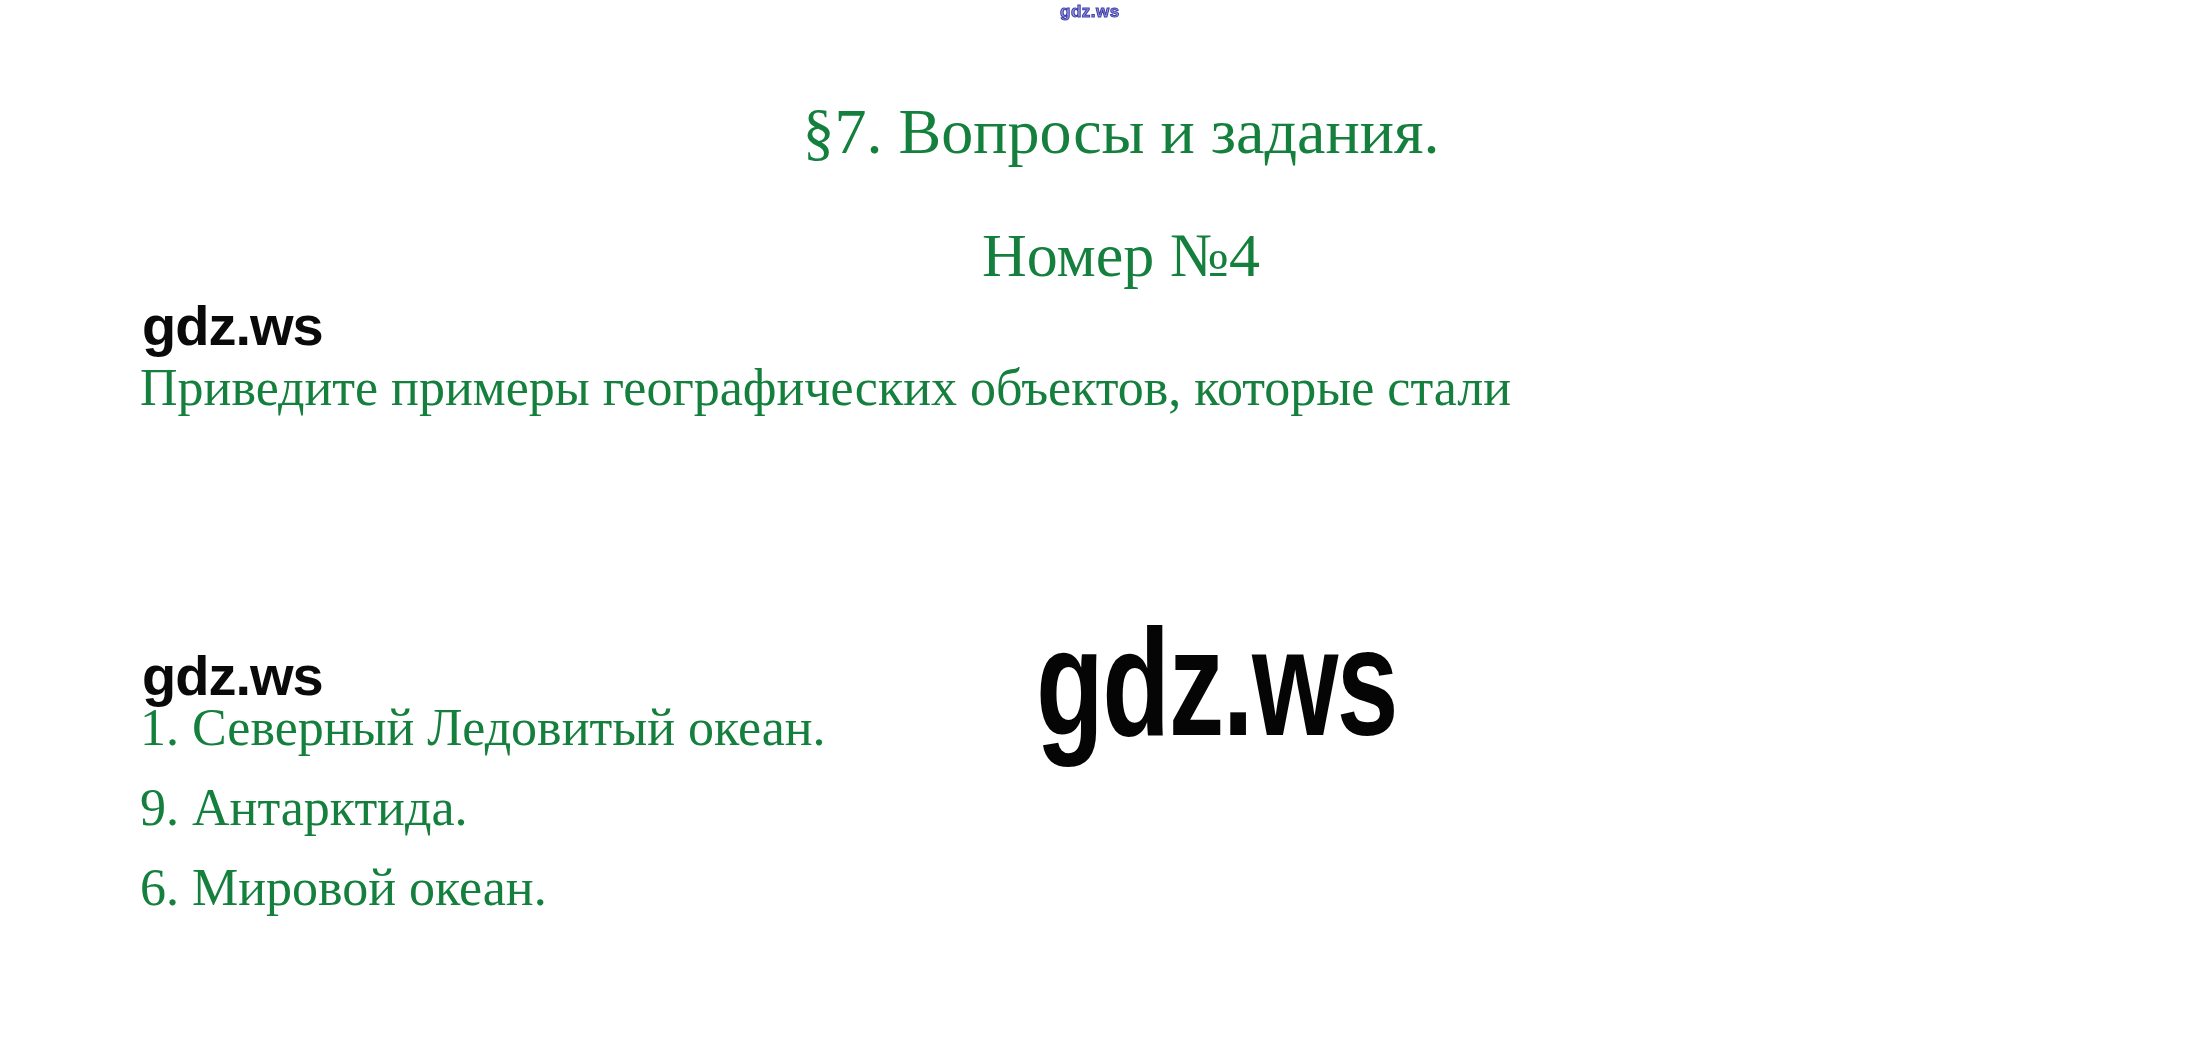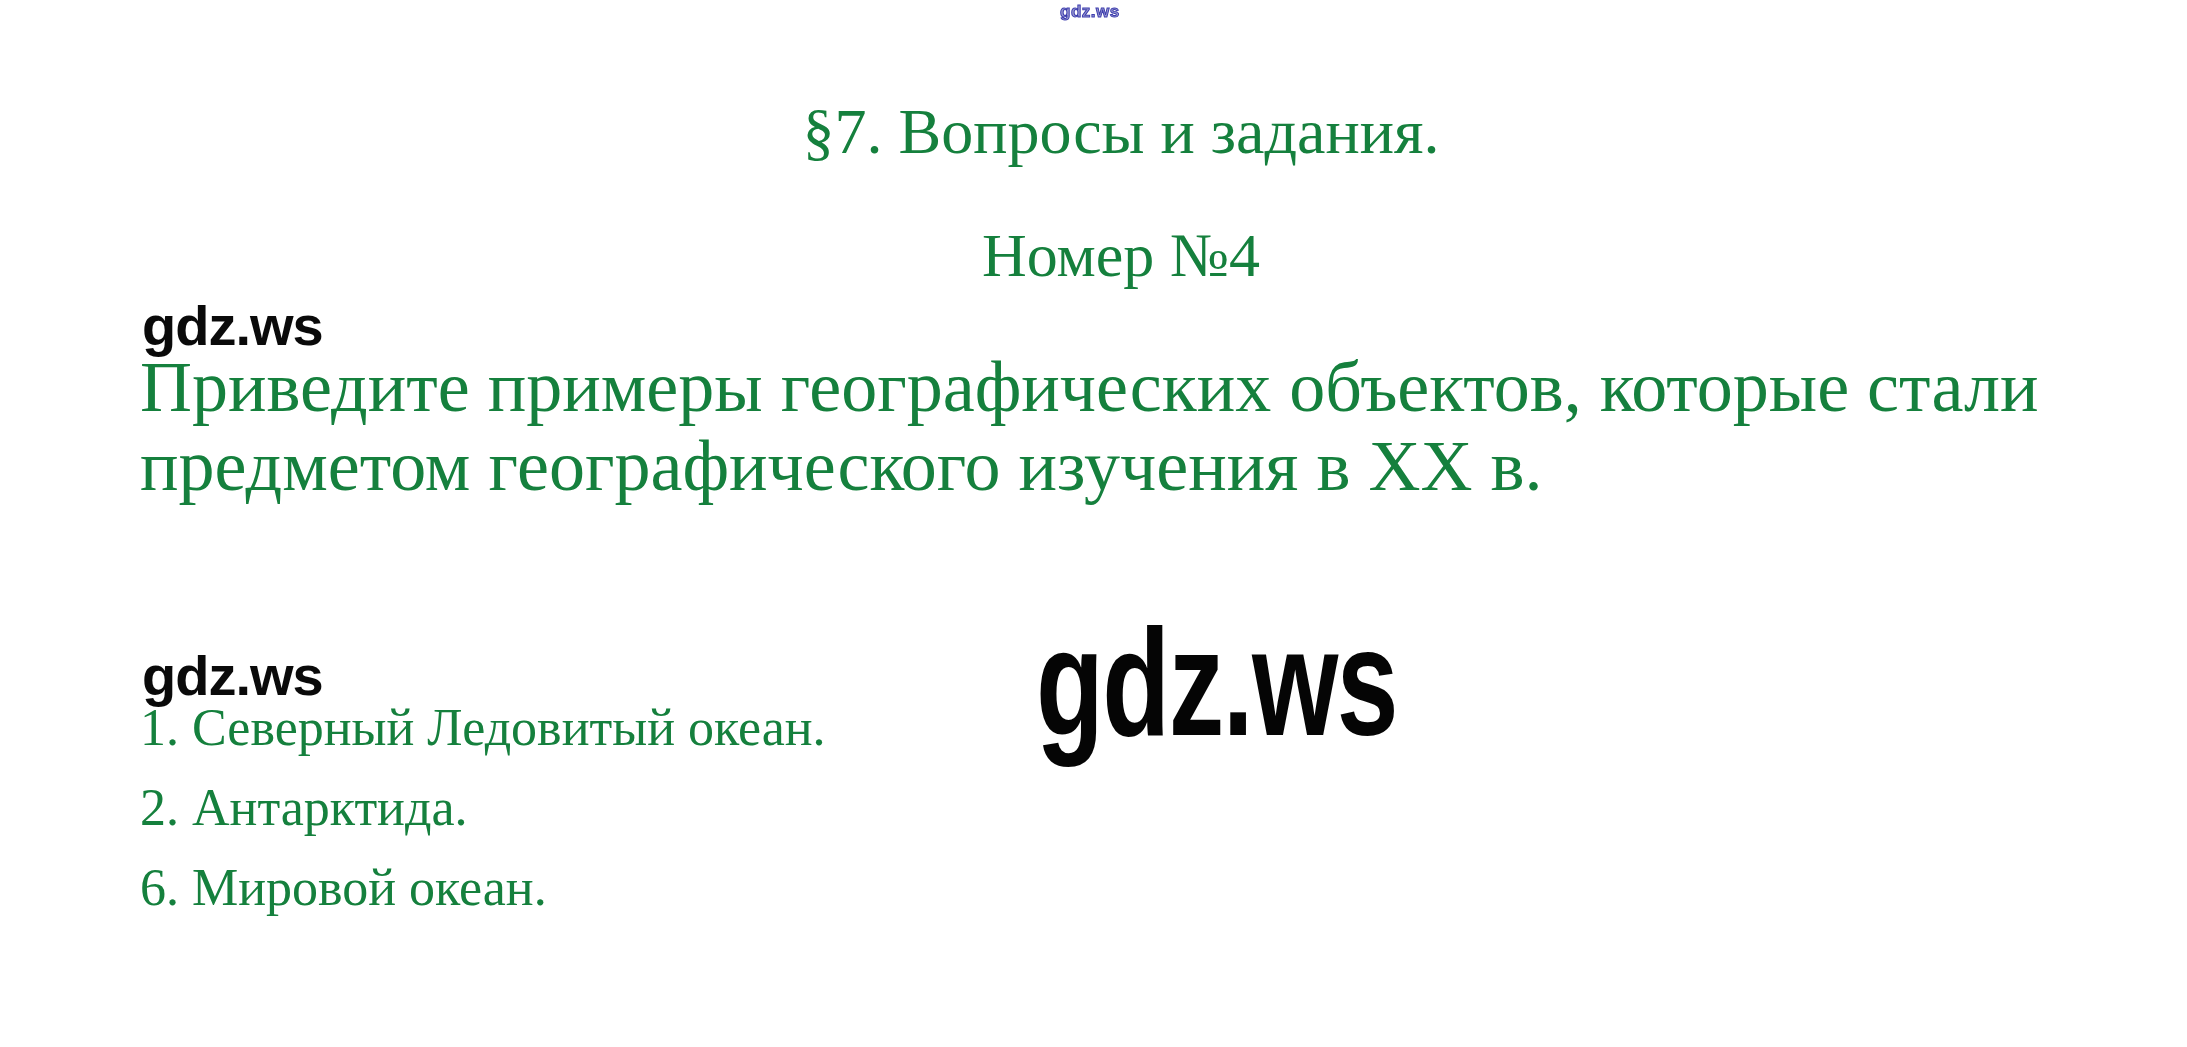--- a/index.html
+++ b/index.html
@@ -37,21 +37,21 @@
     font-size: 62px;
   }
   .solution-heading {
     top: 559px;
     font-size: 62px;
   }
   .question {
     position: absolute;
     left: 140px;
     top: 348px;
-    font-size: 72px;
+    font-size: 52px;
     line-height: 79px;
   }
   .answers {
     position: absolute;
     left: 140px;
     top: 688px;
     font-size: 52px;
     line-height: 80px;
   }
   .site-label {
@@ -103,27 +103,26 @@
   <div class="top-watermark">gdz.ws</div>
 
   <div class="center-wrap section-title serif">§7. Вопросы и задания.</div>
 
   <div class="center-wrap task-number serif">Номер №4</div>
 
   <div class="site-label site-label-1">gdz.ws</div>
 
   <div class="question serif">
     <div>Приведите примеры географических объектов, которые стали</div>
-    <div>предметом географического изучения в XX в.</div>
   </div>
 
 
   <div class="site-label site-label-2">gdz.ws</div>
 
   <div class="answers serif">
     <div>1. Северный Ледовитый океан.</div>
-    <div>2. Антарктида.</div>
+    <div>9. Антарктида.</div>
     <div>6. Мировой океан.</div>
   </div>
 
   <div class="brand-watermark">gdz.ws</div>
 
 </div>
 
 </body></html>

